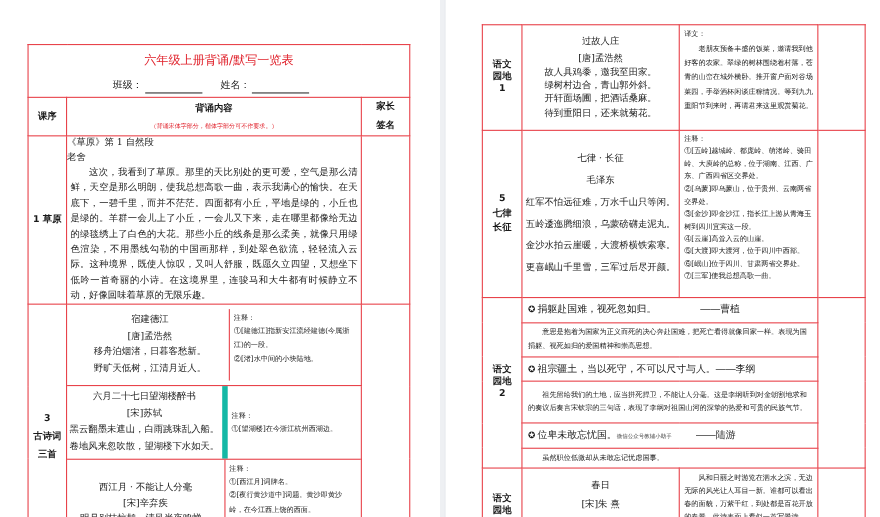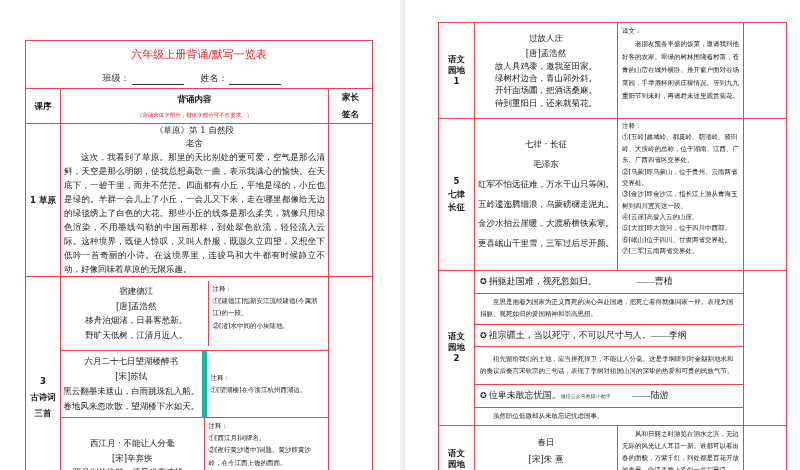--- a/index.html
+++ b/index.html
@@ -13,25 +13,25 @@
   td{border:1px solid #e8434b;vertical-align:middle;font-size:9px;line-height:1.5}
   .lt{left:25px;top:40px;width:347px}
   .rt{left:33px;top:22px;width:348px}
   .title-cell{text-align:center;padding:6px 0 3px}
   .title{color:#e0202a;font-size:11px;font-weight:normal;font-family:"DejaVu Sans",sans-serif}
   .namerow{margin-top:8px;font-size:9px}
   .blank{display:inline-block;width:52px;border-bottom:1px solid #333;margin:0 14px 0 2px;height:9px;vertical-align:bottom}
   .hdr{text-align:center;font-weight:bold;font-family:"DejaVu Sans",sans-serif;font-size:8.5px}
   .hdr-note{color:#e0202a;font-size:5.5px;font-weight:normal;margin-top:6px}
   .lesson{text-align:center;font-weight:bold;font-family:"DejaVu Sans",sans-serif;font-size:8.5px;line-height:1.9}
-  .center{text-align:center}
+  .center{text-align:left}
   .prose{text-indent:2em;text-align:justify;font-size:8.5px;line-height:1.65;padding:0 3px}
   .note{font-size:6.5px;line-height:1.9;padding:2px 4px;vertical-align:top}
   .poem{text-align:center;font-size:8.5px;line-height:1.75;padding:3px 0}
-  .quote{font-size:9px;padding:4px 5px;font-family:Liberation Serif, serif}
+  .quote{font-size:9px;padding:4px 5px;font-family:Liberation Sans, sans-serif}
   .quote .auth{margin-left:40px}
   .qexp{font-size:6.5px;line-height:1.75;padding:3px 5px;text-indent:2em}
   .bullet{font-size:8px;margin-right:2px}
   .small-wm{font-size:5px;color:#444}
 </style>
 </head>
 <body>
 
 <div class="gutter"></div>
 
@@ -202,21 +202,21 @@
         <div>更喜岷山千里雪，三军过后尽开颜。</div>
       </td>
       <td class="note" style="line-height:1.75">
         <div>注释：</div>
         <div>①[五岭]越城岭、都庞岭、萌渚岭、骑田岭、大庾岭的总称，位于湖南、江西、广东、广西四省区交界处。</div>
         <div>②[乌蒙]即乌蒙山，位于贵州、云南两省交界处。</div>
         <div>③[金沙]即金沙江，指长江上游从青海玉树到四川宜宾这一段。</div>
         <div>④[云崖]高耸入云的山崖。</div>
         <div>⑤[大渡]即大渡河，位于四川中西部。</div>
         <div>⑥[岷山]位于四川、甘肃两省交界处。</div>
-        <div>⑦[三军]云南两省交界处。</div>
+        <div>⑦[三军]使我总想高歌一曲。</div>
       </td>
       <td></td>
     </tr>
     <tr style="height:21px">
       <td rowspan="6" class="lesson" style="line-height:1.3">
         <div>语文</div>
         <div>园地</div>
         <div>2</div>
       </td>
       <td colspan="2" class="quote">

